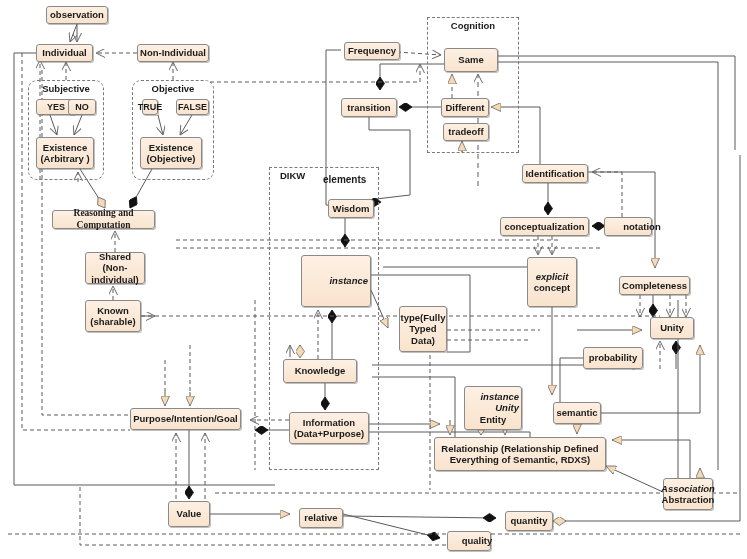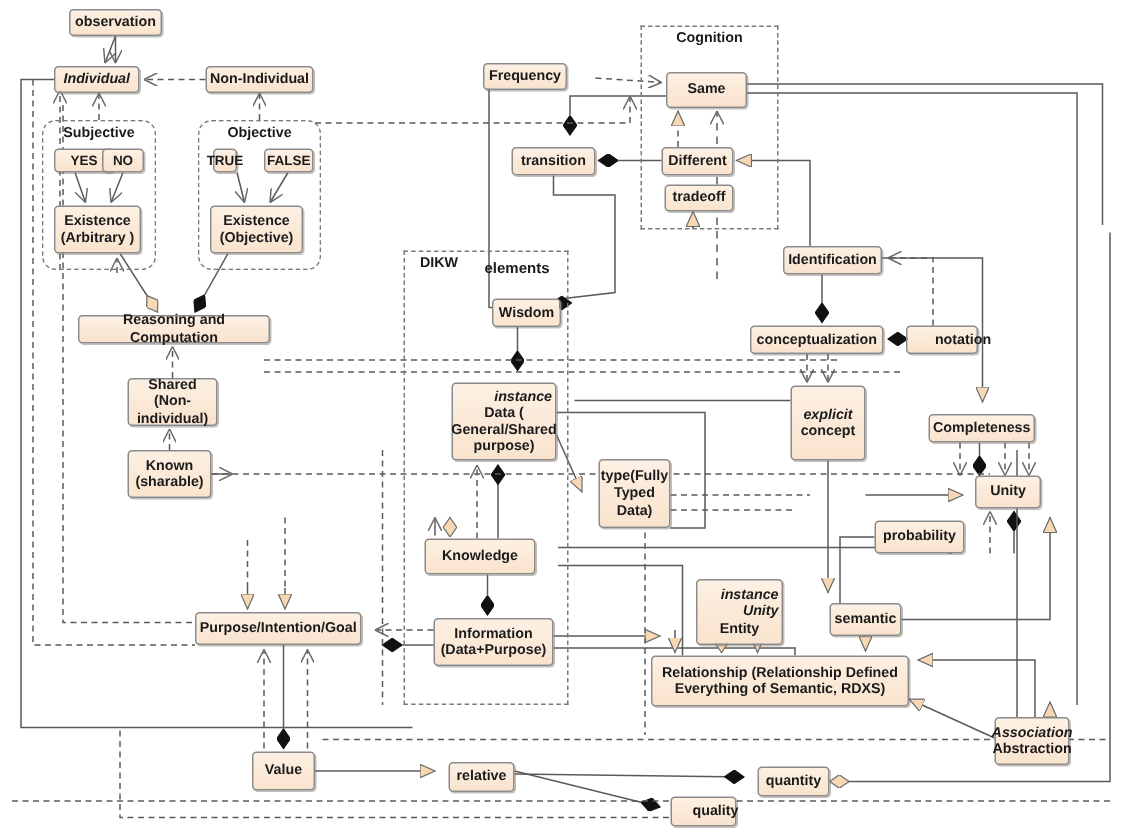--- a/index.html
+++ b/index.html
@@ -238,21 +238,21 @@
 
   <div id="freelabels-layer">
       <div class="glab-free" style="left: 323px; top: 174px;">elements</div>
     </div>
 
   <div id="nodes-layer">
       <div class="node" style="left: 46px; top: 6px; width: 62px; height: 18px;">
         <span style="white-space: pre-line;">observation</span>
       </div>
       <div class="node" style="left: 36px; top: 44px; width: 57px; height: 18px;">
-        <span style="white-space: pre-line; font-style: italic;">Individual</span>
+        <span style="white-space: pre-line;">Individual</span>
       </div>
       <div class="node" style="left: 137px; top: 44px; width: 72px; height: 18px;">
         <span style="white-space: pre-line;">Non-Individual</span>
       </div>
       <div class="node small" style="left: 36px; top: 99px; width: 40px; height: 16px;">
         <span style="white-space: pre-line;">YES</span>
       </div>
       <div class="node small" style="left: 68px; top: 99px; width: 28px; height: 16px;">
         <span style="white-space: pre-line;">NO</span>
       </div>
@@ -263,60 +263,57 @@
         <span style="white-space: pre-line;">FALSE</span>
       </div>
       <div class="node" style="left: 36px; top: 137px; width: 58px; height: 32px;">
         <span style="white-space: pre-line;">Existence
 (Arbitrary )</span>
       </div>
       <div class="node" style="left: 140px; top: 137px; width: 62px; height: 32px;">
         <span style="white-space: pre-line;">Existence
 (Objective)</span>
       </div>
-      <div class="node" style="left: 52px; top: 210px; width: 128px; height: 19px;">
+      <div class="node" style="left: 52px; top: 210px; width: 103px; height: 19px; font-family: Liberation Serif, serif;">
         <span style="white-space: pre-line;">Reasoning and Computation</span>
       </div>
       <div class="node" style="left: 85px; top: 252px; width: 60px; height: 32px;">
         <span style="white-space: pre-line;">Shared (Non-
 individual)</span>
       </div>
       <div class="node" style="left: 85px; top: 300px; width: 56px; height: 32px;">
         <span style="white-space: pre-line;">Known
 (sharable)</span>
       </div>
       <div class="node" style="left: 130px; top: 408px; width: 111px; height: 22px;">
         <span style="white-space: pre-line;">Purpose/Intention/Goal</span>
       </div>
       <div class="node" style="left: 168px; top: 501px; width: 42px; height: 26px;">
         <span style="white-space: pre-line;">Value</span>
       </div>
-      <div class="node" style="left: 322px; top: 42px; width: 56px; height: 18px;">
+      <div class="node" style="left: 344px; top: 42px; width: 56px; height: 18px;">
         <span style="white-space: pre-line;">Frequency</span>
       </div>
       <div class="node" style="left: 444px; top: 48px; width: 54px; height: 24px;">
         <span style="white-space: pre-line;">Same</span>
       </div>
       <div class="node" style="left: 341px; top: 98px; width: 56px; height: 19px;">
         <span style="white-space: pre-line;">transition</span>
       </div>
       <div class="node" style="left: 441px; top: 98px; width: 48px; height: 19px;">
         <span style="white-space: pre-line;">Different</span>
       </div>
       <div class="node" style="left: 443px; top: 123px; width: 46px; height: 18px;">
         <span style="white-space: pre-line;">tradeoff</span>
       </div>
       <div class="node" style="left: 328px; top: 199px; width: 46px; height: 19px;">
         <span style="white-space: pre-line;">Wisdom</span>
       </div>
       <div class="node" style="left: 301px; top: 255px; width: 70px; height: 52px;">
         <span class="rt">instance</span>
-        <span style="white-space: pre-line;">Data (
-General/Shared
-purpose)</span>
       </div>
       <div class="node" style="left: 399px; top: 306px; width: 48px; height: 46px;">
         <span style="white-space: pre-line;">type(Fully
 Typed
 Data)</span>
       </div>
       <div class="node" style="left: 283px; top: 359px; width: 74px; height: 24px;">
         <span style="white-space: pre-line;">Knowledge</span>
       </div>
       <div class="node" style="left: 289px; top: 412px; width: 80px; height: 32px;">

